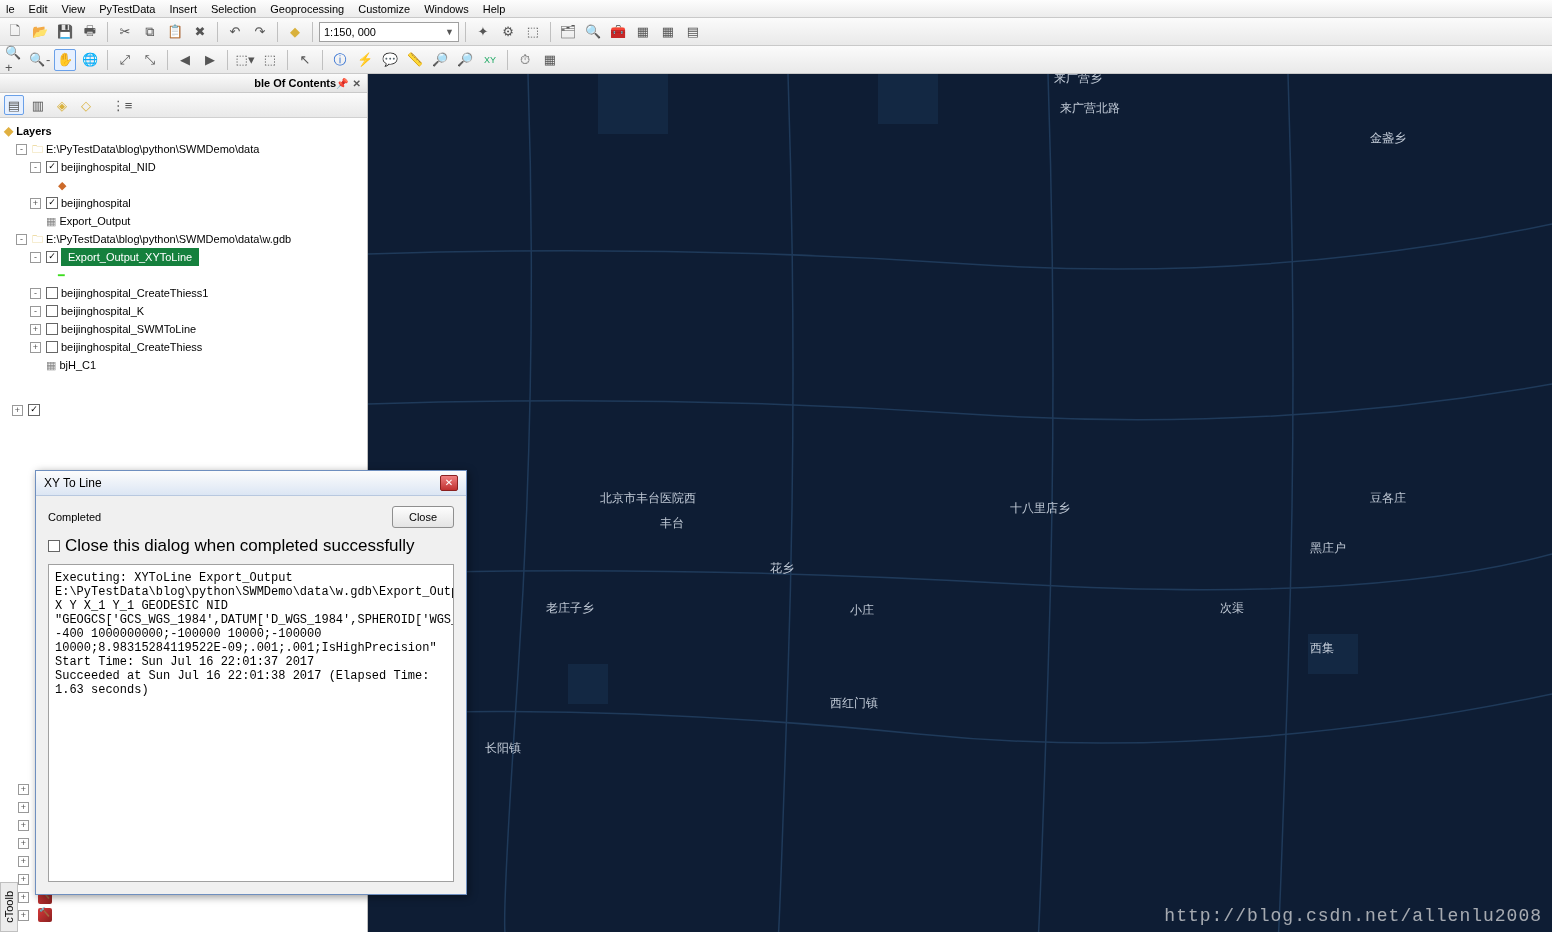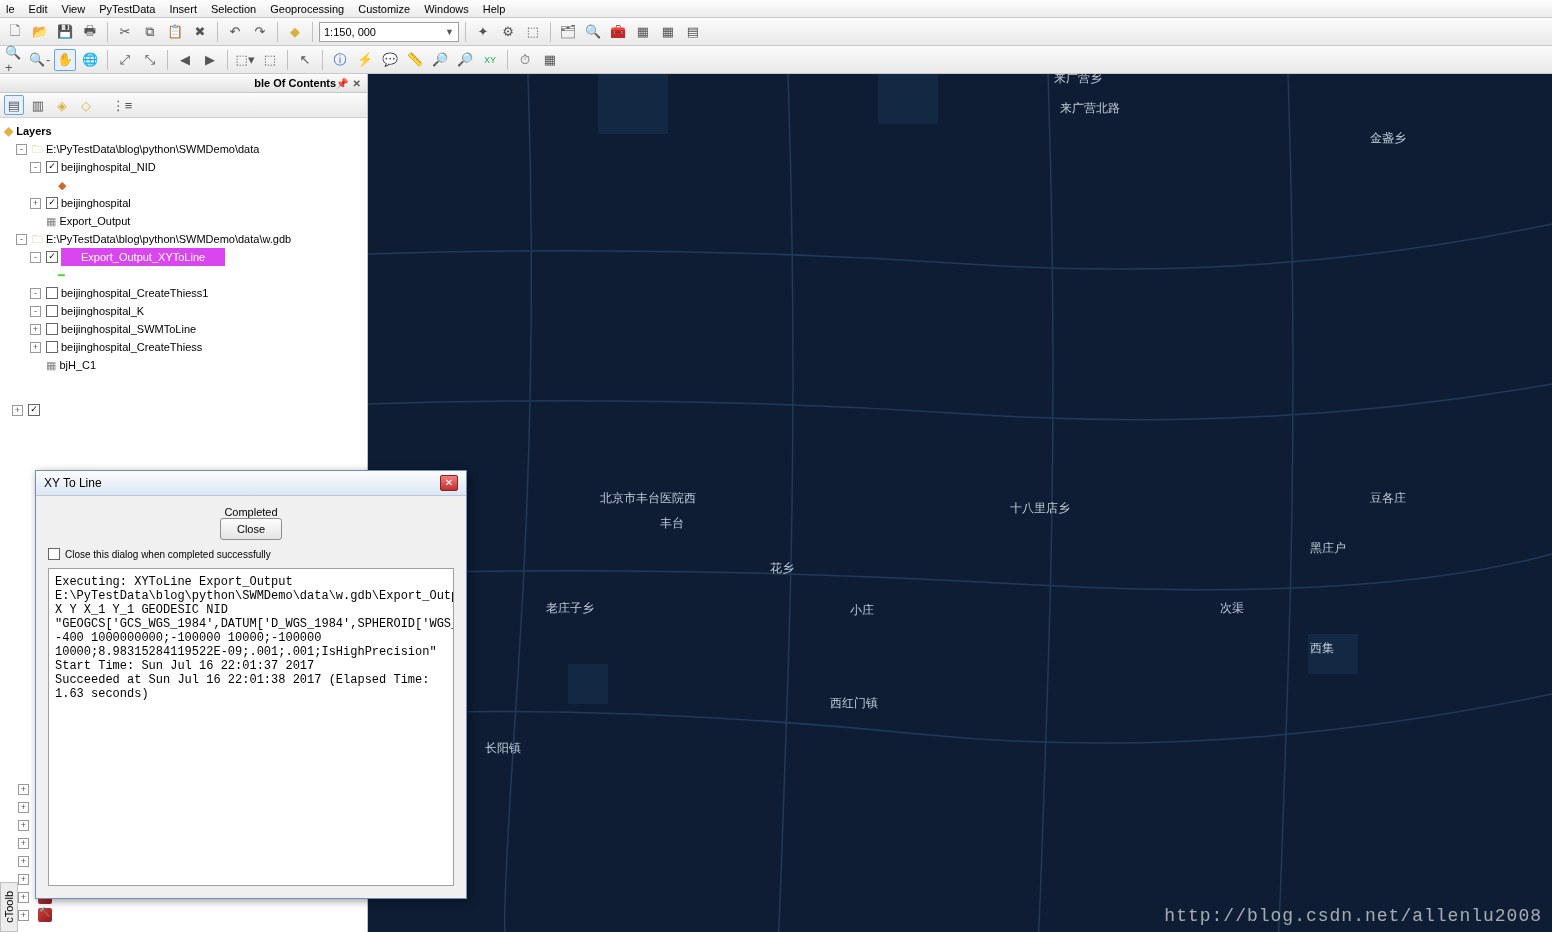--- a/index.html
+++ b/index.html
@@ -92,21 +92,21 @@
 }
 .cb {
   width: 12px; height: 12px;
   border: 1px solid #666; background: #fff;
   font-size: 10px; line-height: 10px; text-align: center;
 }
 .cb.checked::after { content: "✓"; color: #000; font-size: 9px; position: relative; top: -1px;}
 .layers-icon { color: #e0b040; font-size: 12px; }
 .folder-icon { color: #e0c060; font-size: 11px;}
 .label-sel {
-  background: #d946ef; color: #fff; padding: 0 20px;
+  background: #15803d; color: #fff; padding: 0 7px;
 }
 .tool-icon { width: 14px; height: 14px; background: linear-gradient(135deg, #d63a3a, #8a1f1f); border-radius: 2px; position: relative; margin-left: 4px;}
 .tool-icon::after { content: "🔨"; font-size: 9px; position: absolute; left: 1px; top: -1px;}
 .map-view {
   flex: 1;
   background: #0e1d34;
   position: relative;
   overflow: hidden;
 }
 .map-labels {
@@ -133,29 +133,29 @@
   display: flex; justify-content: space-between; align-items: center;
   font-size: 12px;
 }
 .dlg-close {
   width: 18px; height: 16px;
   background: linear-gradient(#f08080, #c03030);
   border: 1px solid #8a2020; border-radius: 2px;
   color: #fff; font-size: 10px; text-align: center; line-height: 14px;
 }
 .dialog-body { padding: 10px 12px 12px; }
-.dlg-row { display: flex; justify-content: space-between; align-items: center; margin-bottom: 8px; flex-direction: column; }
+.dlg-row { display: flex; justify-content: space-between; align-items: center; margin-bottom: 8px; }
 .dlg-btn {
   min-width: 62px; height: 22px;
   background: linear-gradient(#fdfdfd, #e4e4e4);
   border: 1px solid #8f8f8f; border-radius: 3px;
   font-size: 11px; padding: 0 8px;
   display: inline-flex; align-items: center; justify-content: center;
 }
-.dlg-chk { display: flex; align-items: center; gap: 5px; margin: 6px 0 8px; font-size: 10px;}
+.dlg-chk { display: flex; align-items: center; gap: 5px; margin: 6px 0 8px; font-size: 17px;}
 .dlg-log {
   width: 100%; height: 318px;
   border: 1px solid #a0a0a0; background: #fff;
   font-family: Consolas, "Courier New", monospace;
   font-size: 12px; padding: 6px;
   white-space: pre-wrap; overflow: auto;
   line-height: 14px;
 }
 .vtab {
   position: absolute; left: 0; bottom: 0;

